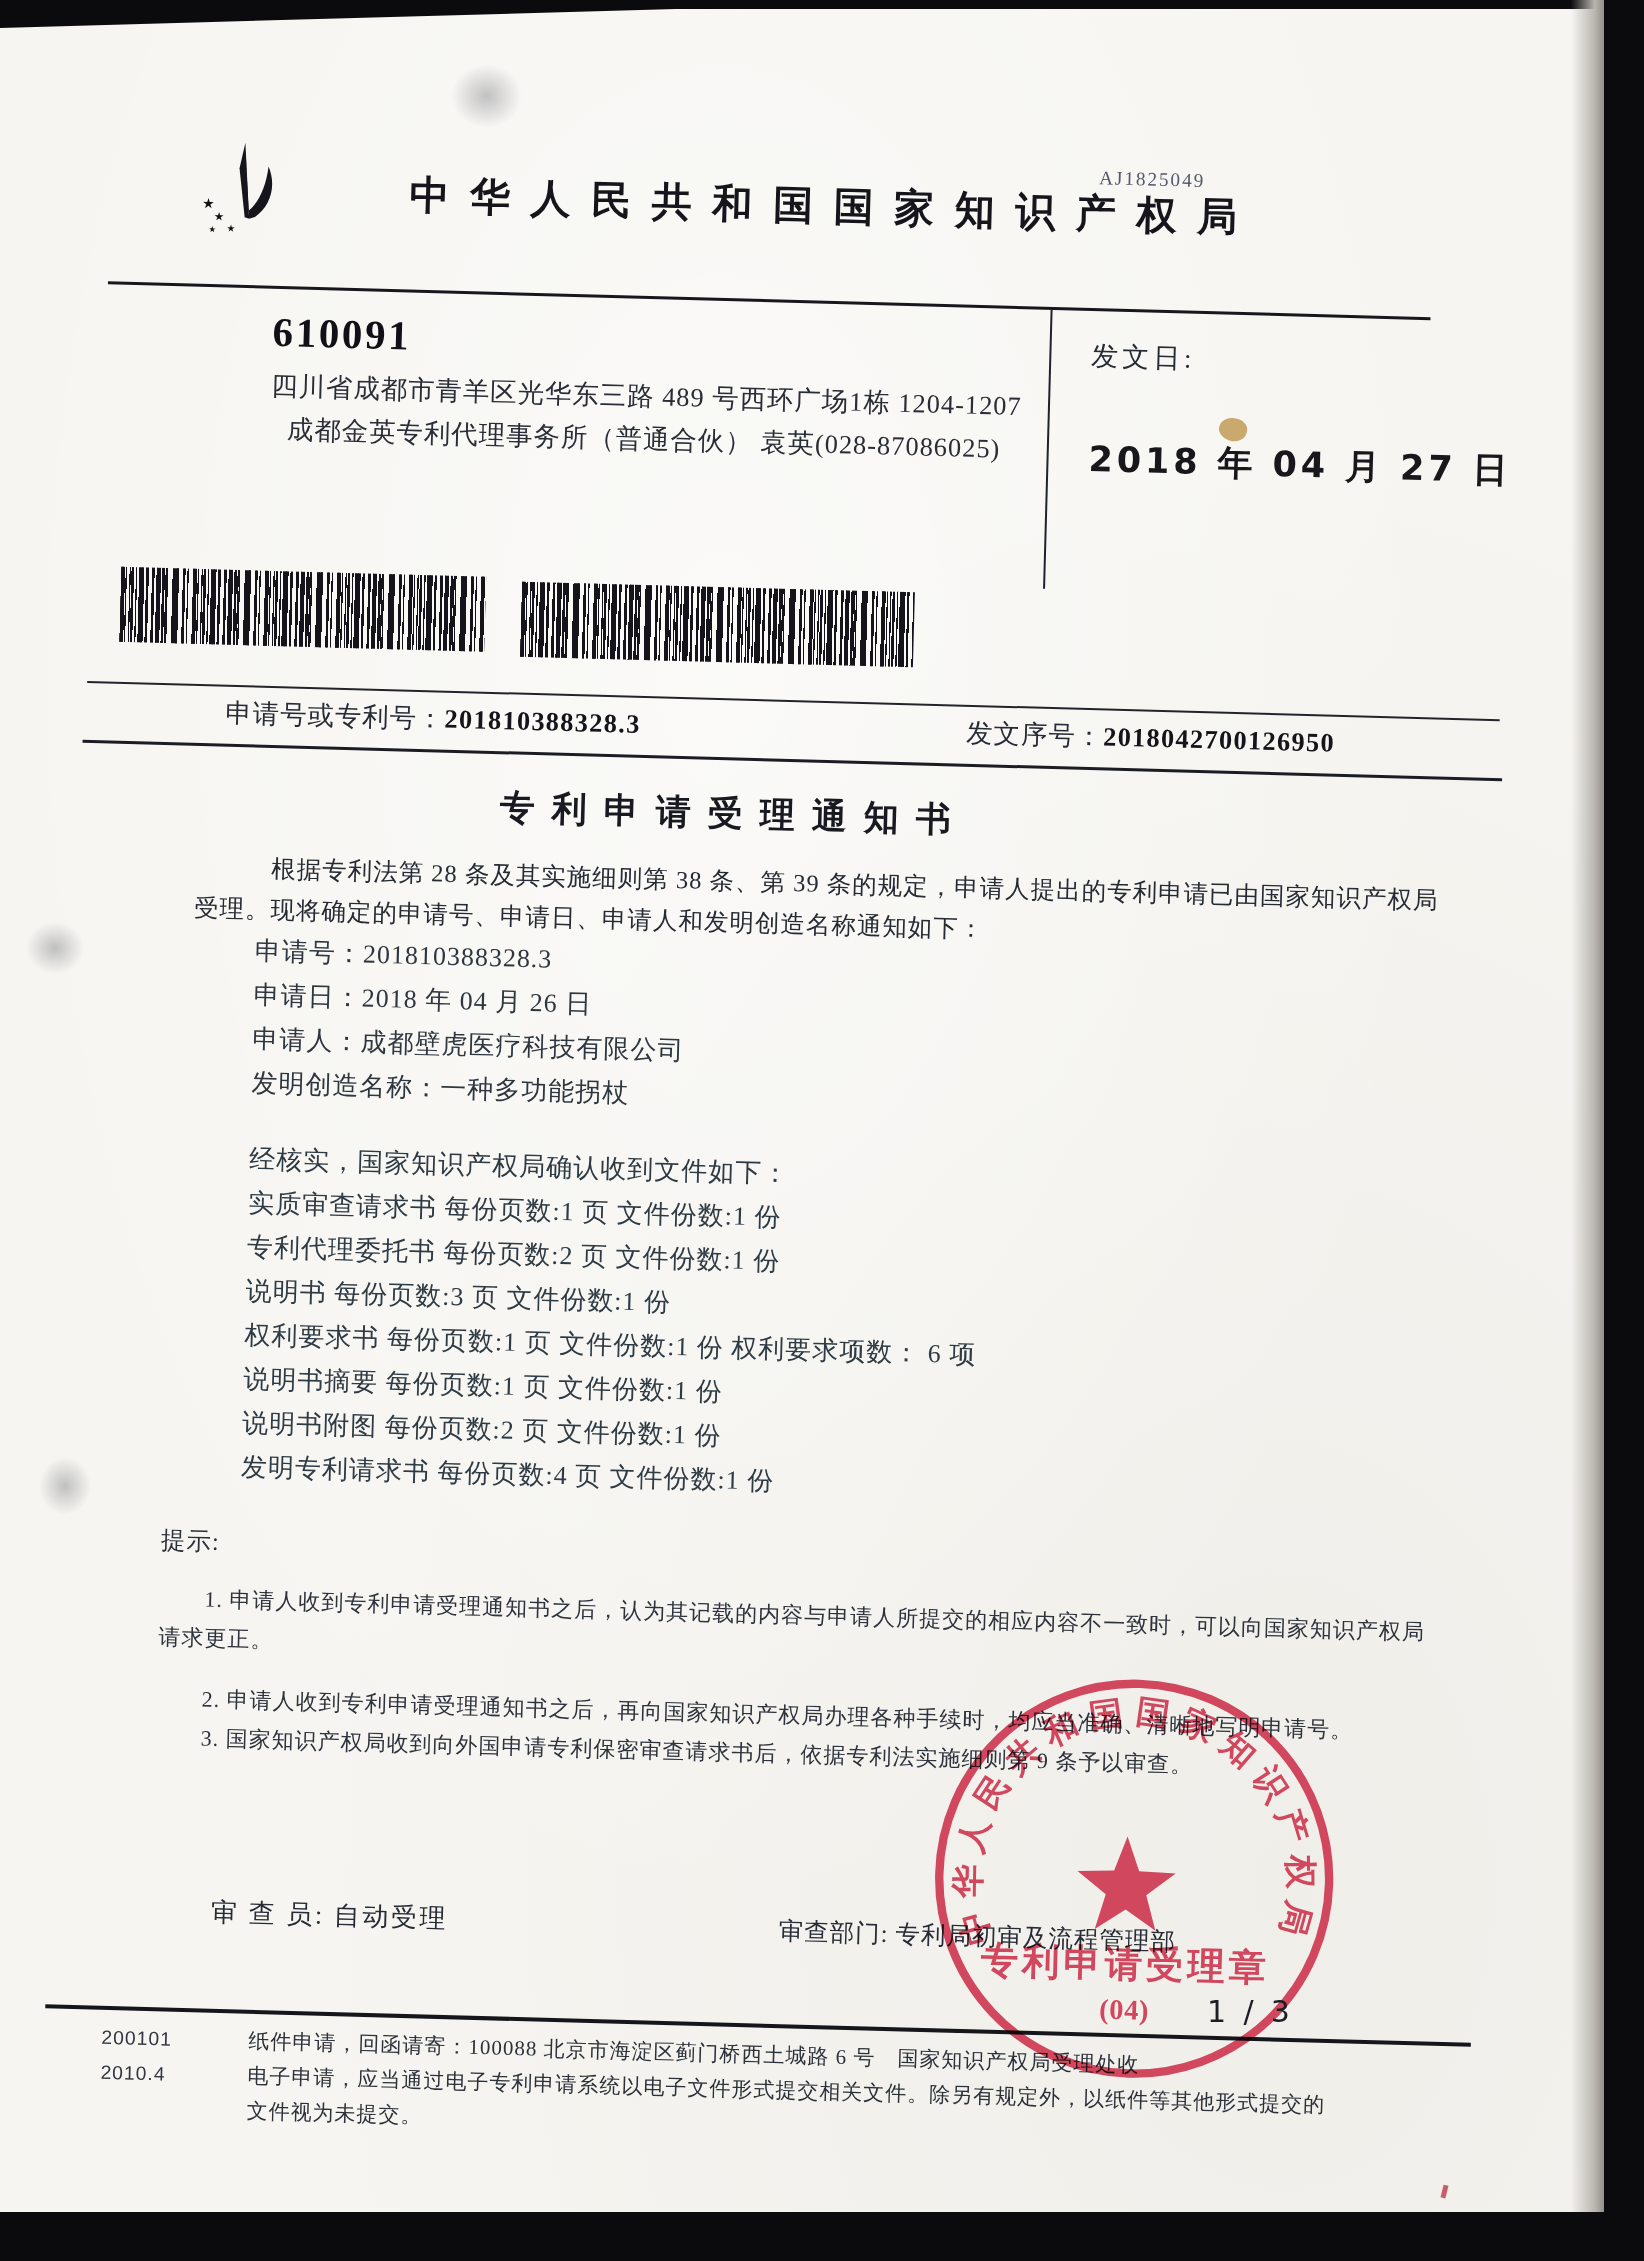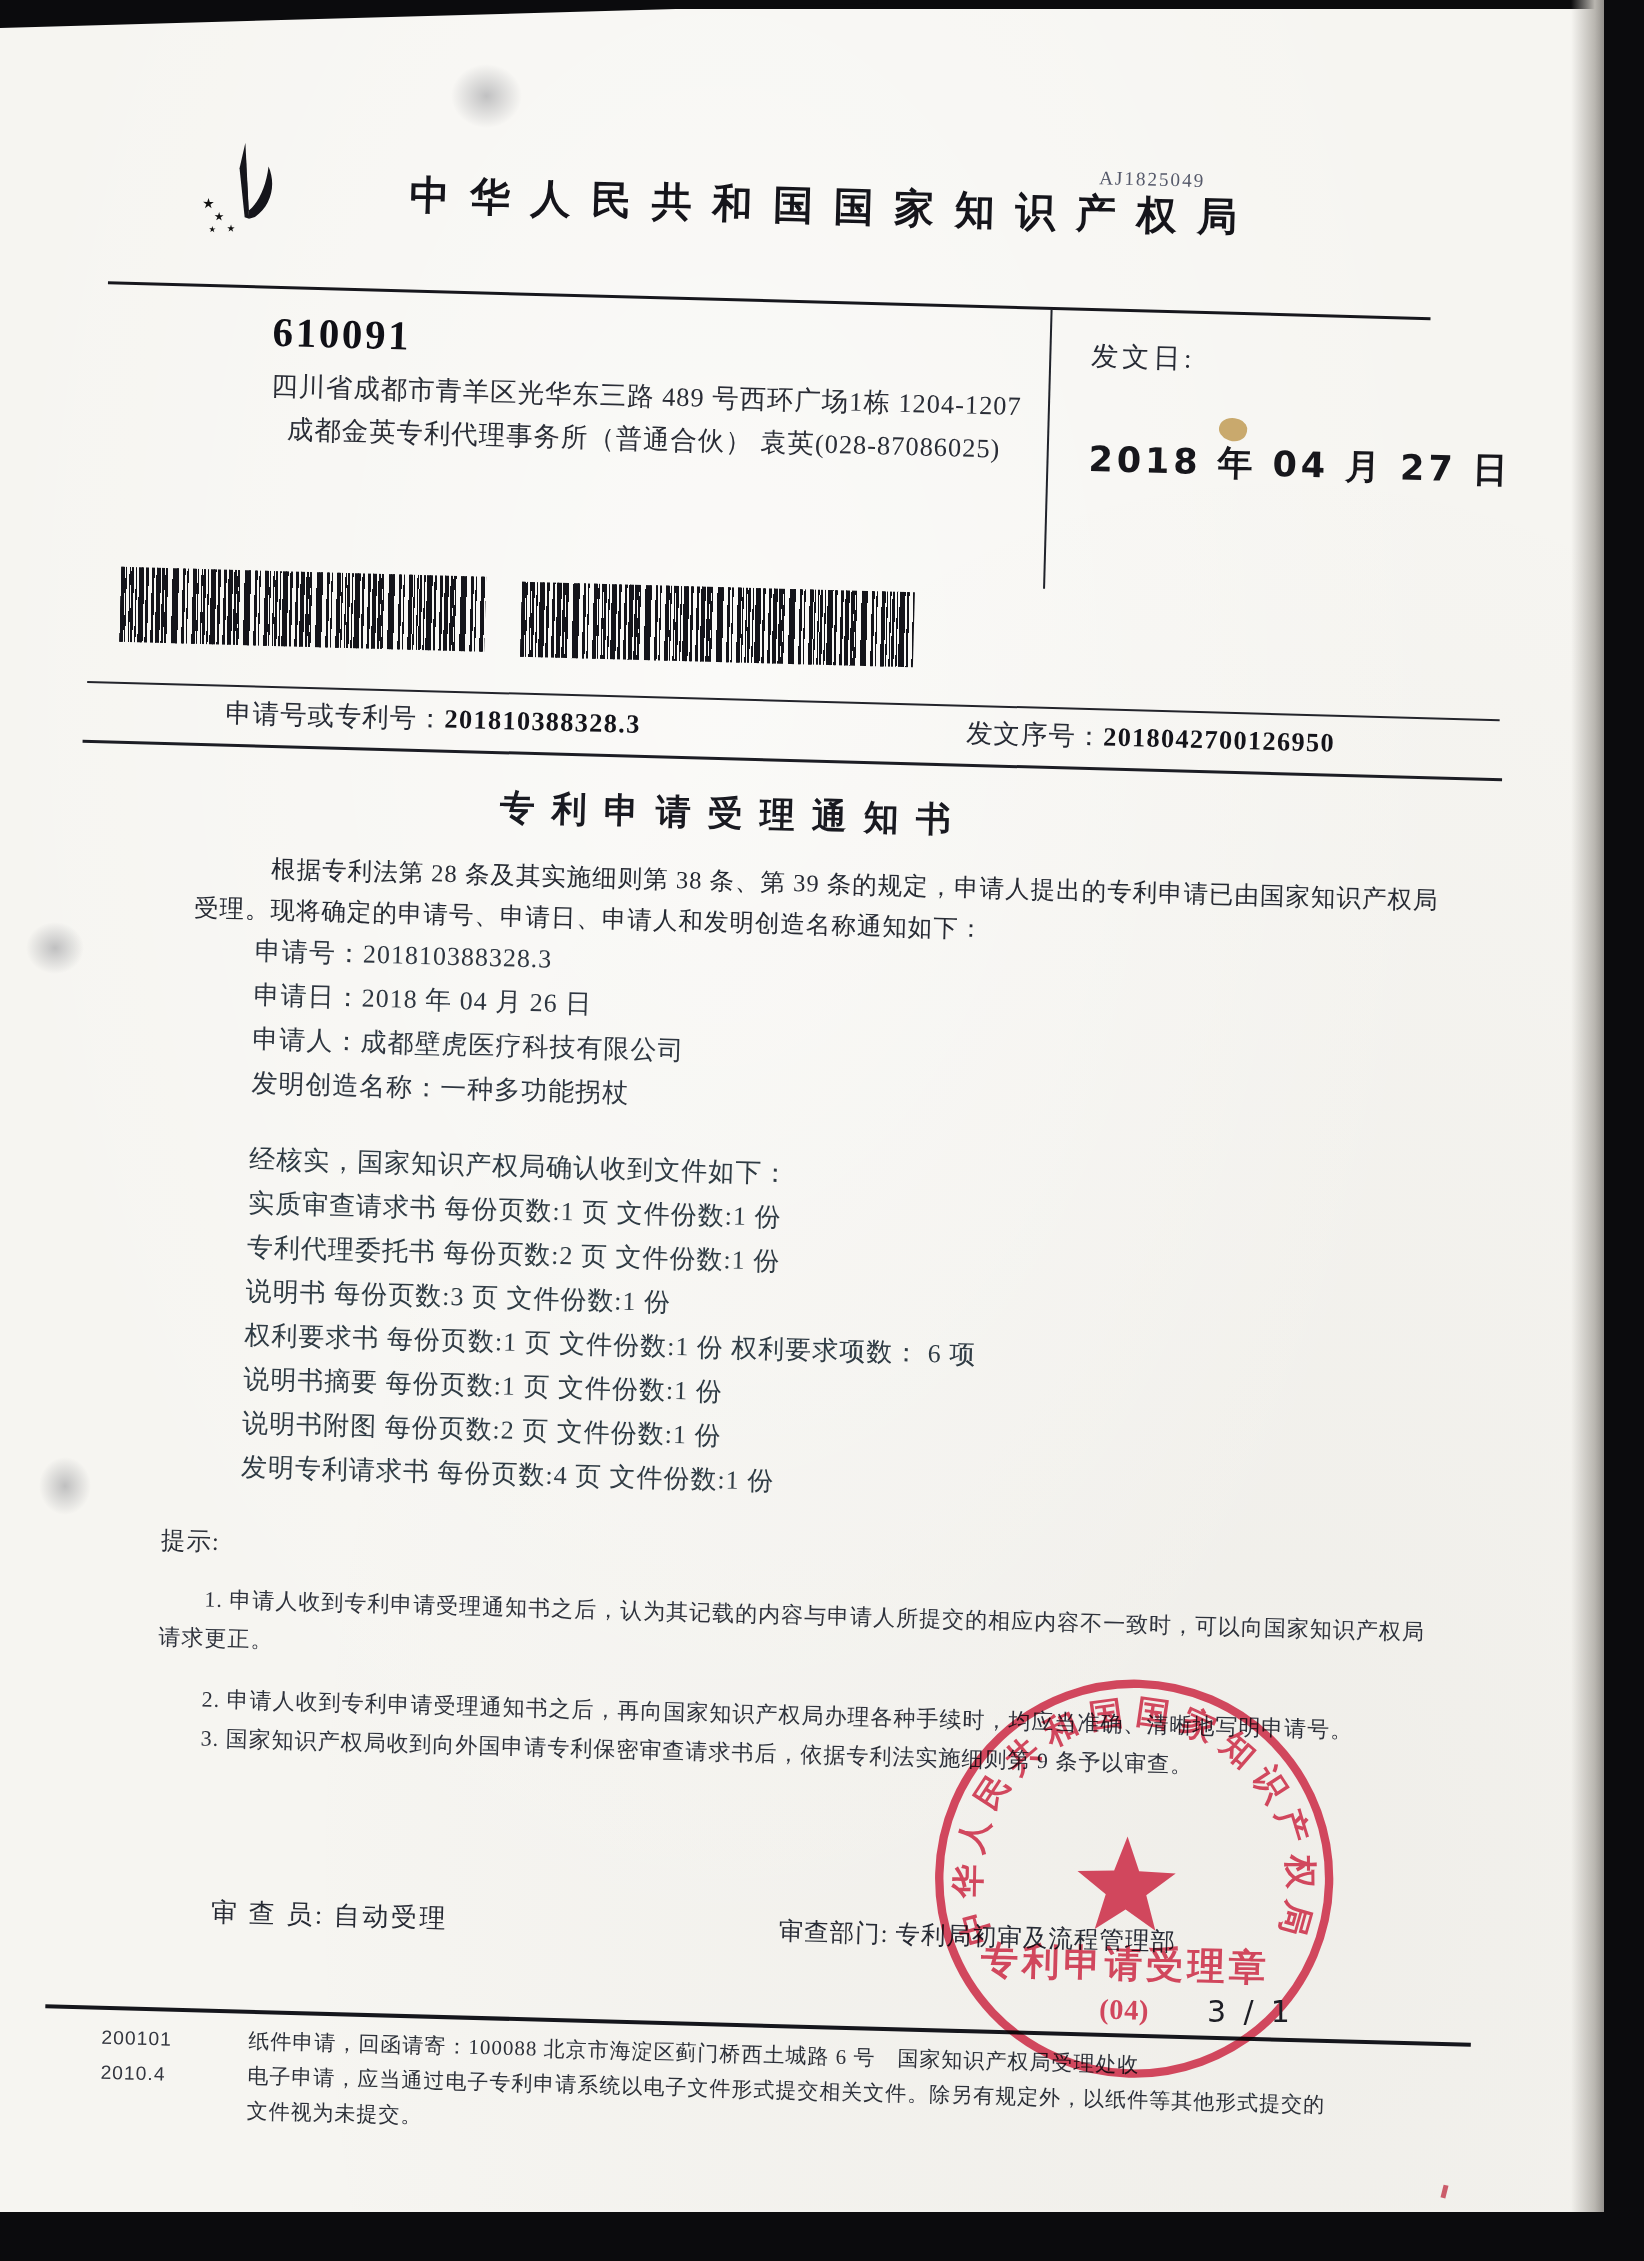--- a/index.html
+++ b/index.html
@@ -208,21 +208,21 @@
       <text font-size="52" font-weight="bold" fill="#cf3a52" letter-spacing="16" font-family="Liberation Serif, DejaVu Serif, serif">
         <textPath href="#sealTextPath" xlink:href="#sealTextPath" startOffset="272">中华人民共和国国家知识产权局</textPath>
       </text>
       <polygon fill="#cf3a52" points="318,265 337.4,318.3 394.1,320.3 349.4,355.2 365,409.7 318,378 271,409.7 286.6,355.2 241.9,320.3 298.6,318.3"></polygon>
       <text x="320" y="482" text-anchor="middle" font-size="58" font-weight="bold" fill="#cf3a52" letter-spacing="6" font-family="Liberation Serif, DejaVu Serif, serif">专利申请受理章</text>
       <text x="320" y="548" text-anchor="middle" font-size="44" font-weight="bold" fill="#cf3a52" font-family="Liberation Serif, DejaVu Serif, serif">(04)</text>
     </svg>
 
   </div>
 
-  <div id="page-indicator">3 / 1</div>
+  <div id="page-indicator">1 / 3</div>
 
   <div id="stain"></div>
   <div class="smudge" style="left:26px;top:922px;width:58px;height:52px;"></div>
   <div class="smudge" style="left:39px;top:1457px;width:52px;height:58px;"></div>
   <div class="smudge" style="left:451px;top:64px;width:71px;height:64px;"></div>
   <div id="red-tick"></div>
   <div class="edge" id="edge-top-wedge"></div>
   <div class="edge" id="edge-right-shadow" style="background:linear-gradient(90deg,rgba(0,0,0,0),#b9b6b0 70%,#8e8b86);"></div>
   <div class="edge" id="edge-right"></div>
   <div class="edge" id="edge-bottom"></div>

